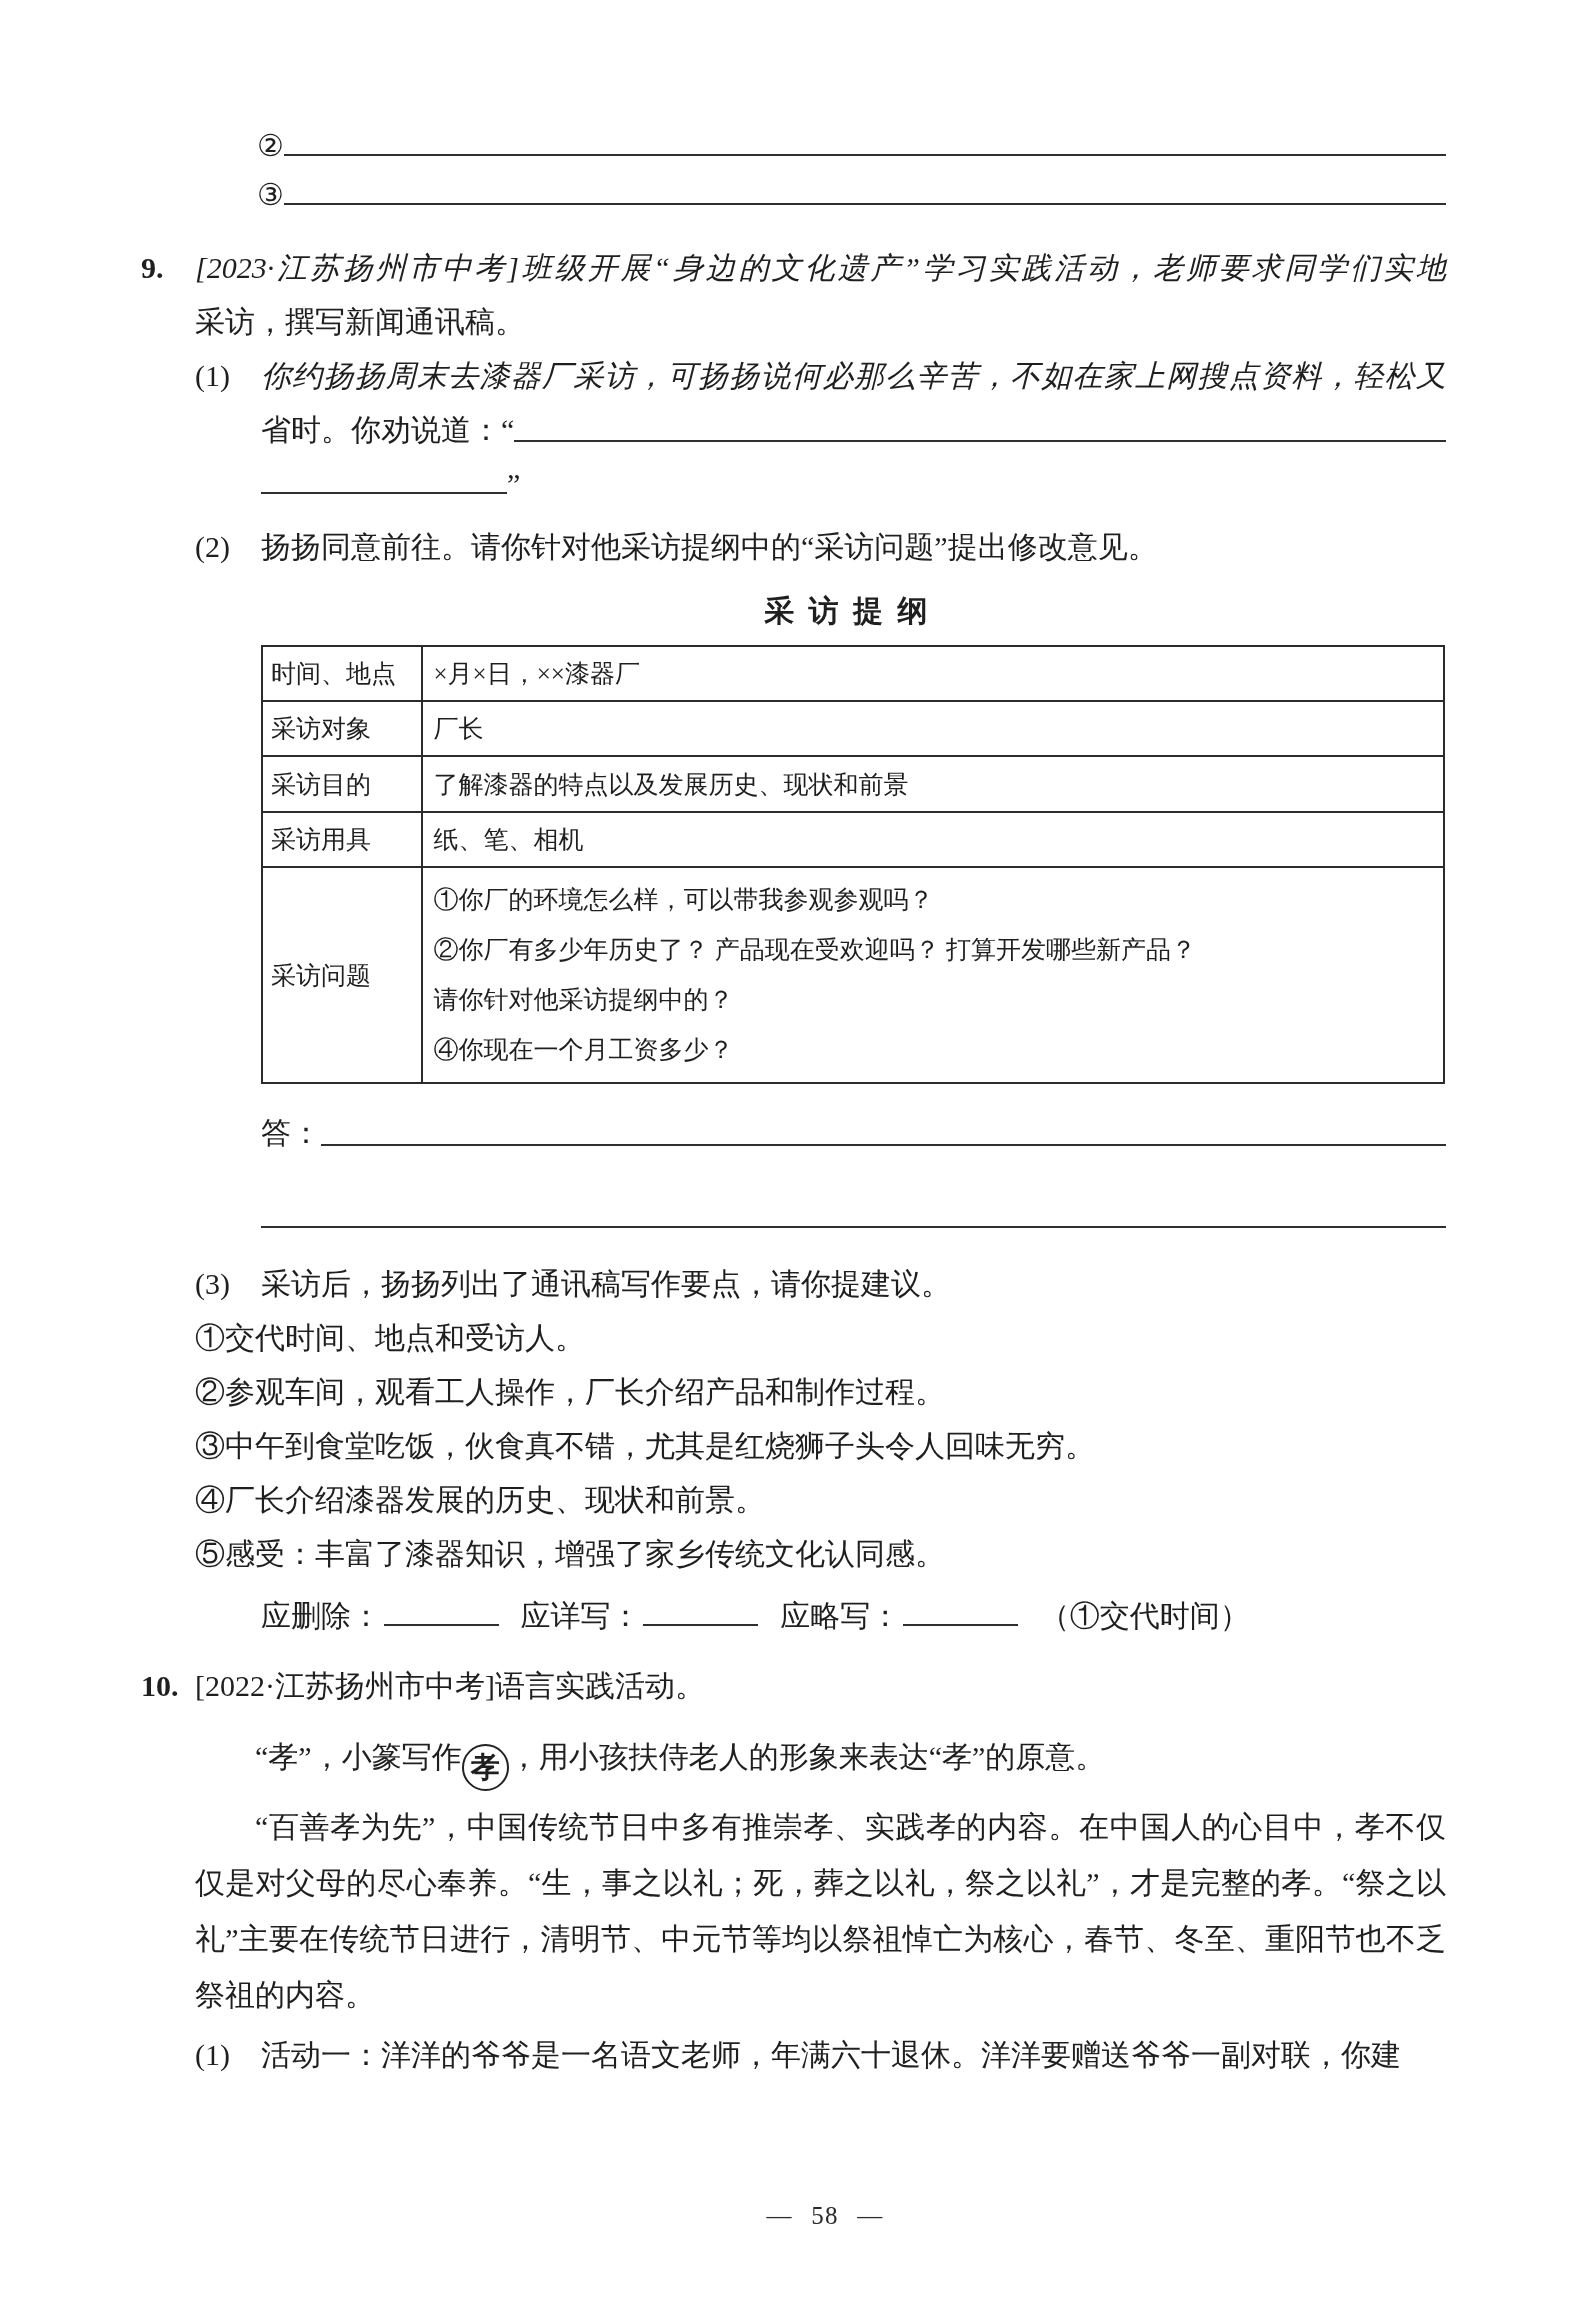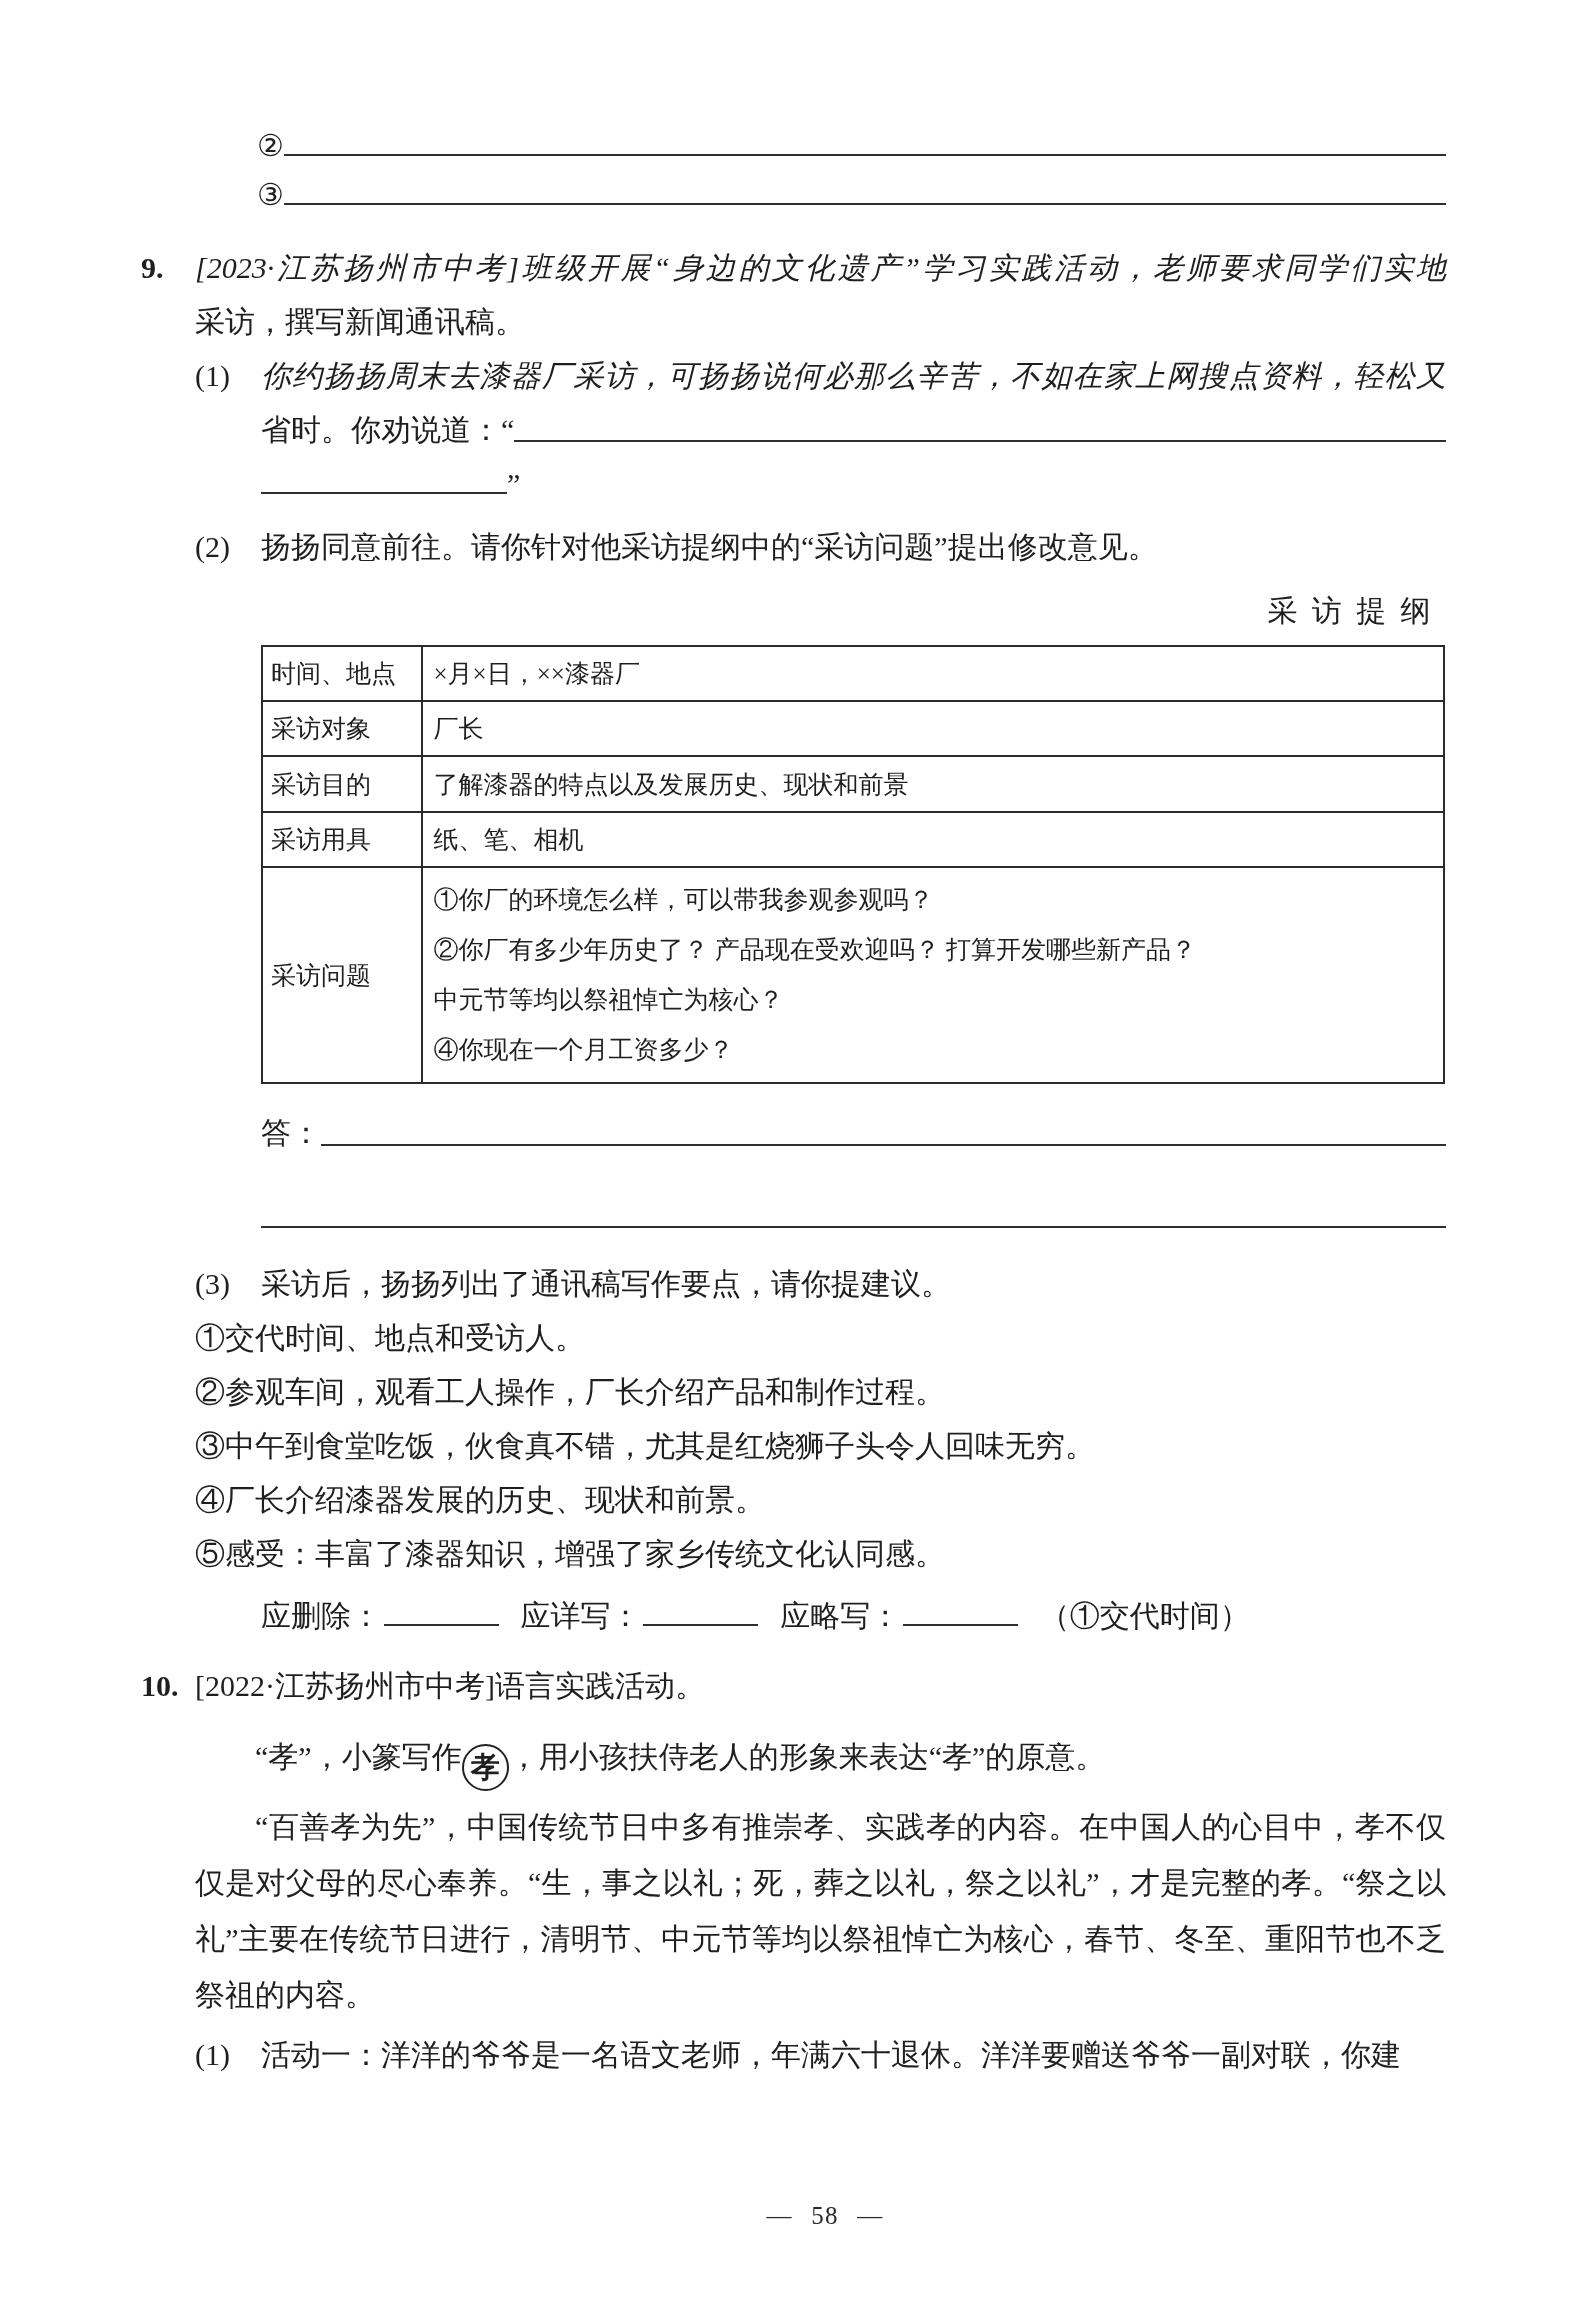--- a/index.html
+++ b/index.html
@@ -17,21 +17,21 @@
   .q-num { flex: 0 0 54px; font-weight: bold; }
   .q-body { flex: 1; min-width: 0; }
   .sub-num { flex: 0 0 66px; line-height: 54px; }
   .sub-body { flex: 1; min-width: 0; }
   .blank { display: inline-block; height: 37px; border-bottom: 2px solid #2f2f2f; vertical-align: baseline; }
   .blank-flex { flex: 1; height: 39px; border-bottom: 2px solid #2f2f2f; }
   .tb-row { line-height: 49px; margin-left: 116px; }
   .tb-row .blank-flex { height: 35px; }
   .question9 { margin-top: 22px; }
   .part2 { margin-top: 9.2px; }
-  .tbl-title { margin-top: 9.8px; margin-left: 66px; width: 1184px; text-align: right; font-weight: normal; letter-spacing: 14.4px; }
+  .tbl-title { margin-top: 9.8px; margin-left: 66px; width: 1184px; text-align: center; font-weight: bold; letter-spacing: 14.4px; }
   .tbl { border-collapse: collapse; margin-top: 6.6px; margin-left: 66px; width: 1184px;
          font-size: 25px; table-layout: fixed; }
   .tbl td { border: 2px solid #2b2b2b; padding: 7.2px 10.5px; line-height: 39px; vertical-align: middle; }
   .tbl td.th { width: 160px; padding-left: 7.9px; padding-right: 3.9px; }
   .tbl .q-line { line-height: 50px; }
   .ans-row { margin-top: 18.4px; margin-left: 66px; line-height: 59px; }
   .ans-row .blank-flex { height: 43px; }
   .ans-line2 { margin-left: 66px; height: 66px; border-bottom: 2px solid #2f2f2f; }
   .part3 { margin-top: 29.5px; }
   .points { }
@@ -110,21 +110,21 @@
             </tr>
             <tr>
               <td class="th">采访用具</td>
               <td>纸、笔、相机</td>
             </tr>
             <tr>
               <td class="th">采访问题</td>
               <td>
                 <div class="q-line">①你厂的环境怎么样，可以带我参观参观吗？</div>
                 <div class="q-line">②你厂有多少年历史了？ 产品现在受欢迎吗？ 打算开发哪些新产品？</div>
-                <div class="q-line">中元节等均以祭祖悼亡为核心？</div>
+                <div class="q-line">请你针对他采访提纲中的？</div>
                 <div class="q-line">④你现在一个月工资多少？</div>
               </td>
             </tr>
           </tbody>
         </table>
 
         <div class="row ans-row">
           <span>答：</span>
           <span class="blank-flex"></span>
         </div>

